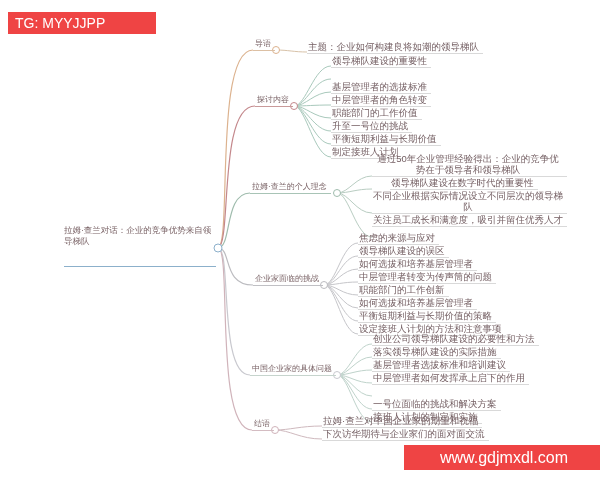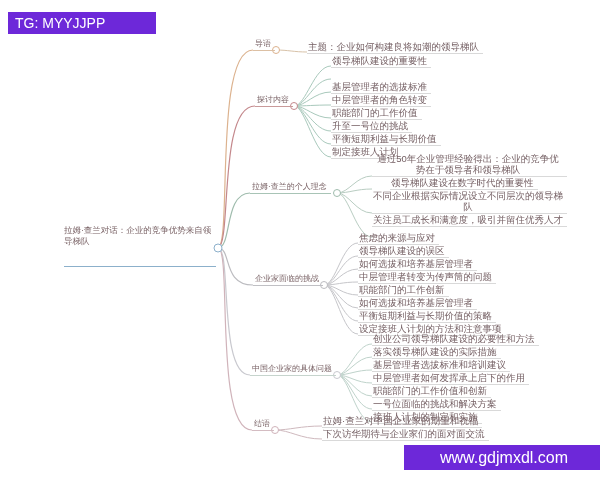--- a/index.html
+++ b/index.html
@@ -6,21 +6,21 @@
   #stage{position:relative;width:600px;height:480px;background:#ffffff;overflow:hidden;
          font-family:"Liberation Sans","DejaVu Sans",sans-serif;}
   #wires{position:absolute;left:0;top:0;width:600px;height:480px;}
   .root{position:absolute;left:64px;top:225px;width:152px;font-size:8.5px;line-height:10.5px;
         color:#7a6366;border-bottom:1.5px solid #8cb0cb;padding-bottom:20px;}
   .blabel{position:absolute;font-size:8px;line-height:10px;color:#7a6366;white-space:nowrap;
           padding:0 4px 1px 2px;border-bottom-width:1px;border-bottom-style:solid;}
   .leaf{position:absolute;font-size:9.5px;line-height:11px;color:#756064;white-space:nowrap;
         border-bottom:1px solid #d9d9d9;padding:0 4px 1px 1px;text-align:center;}
   .leaf.wrap{white-space:normal;width:190px;}
-  .wm{position:absolute;background:#6d28d9;color:#ffffff;display:flex;align-items:center;}
+  .wm{position:absolute;background:#ef4444;color:#ffffff;display:flex;align-items:center;}
   .wm-top{left:8px;top:12px;width:141px;height:22px;font-size:14px;padding-left:7px;}
   .wm-bottom{left:404px;top:445px;width:200px;height:25px;font-size:16px;justify-content:center;}
 </style>
 </head>
 <body>
 
 <div id="stage">
 
   <svg id="wires" viewBox="0 0 600 480">
 
@@ -112,21 +112,20 @@
   <div class="leaf" style="left:358px;top:271px">中层管理者转变为传声筒的问题</div>
   <div class="leaf" style="left:358px;top:284px">职能部门的工作创新</div>
   <div class="leaf" style="left:358px;top:297px">如何选拔和培养基层管理者</div>
   <div class="leaf" style="left:358px;top:310px">平衡短期利益与长期价值的策略</div>
   <div class="leaf" style="left:358px;top:323px">设定接班人计划的方法和注意事项</div>
 
   <div class="leaf" style="left:372px;top:333px">创业公司领导梯队建设的必要性和方法</div>
   <div class="leaf" style="left:372px;top:346px">落实领导梯队建设的实际措施</div>
   <div class="leaf" style="left:372px;top:359px">基层管理者选拔标准和培训建议</div>
   <div class="leaf" style="left:372px;top:372px">中层管理者如何发挥承上启下的作用</div>
-  <div class="leaf" style="left:372px;top:385px">职能部门的工作价值和创新</div>
   <div class="leaf" style="left:372px;top:398px">一号位面临的挑战和解决方案</div>
   <div class="leaf" style="left:372px;top:411px">接班人计划的制定和实施</div>
 
   <div class="leaf" style="left:322px;top:415px">拉姆·查兰对中国企业家的期望和祝福</div>
   <div class="leaf" style="left:322px;top:428px">下次访华期待与企业家们的面对面交流</div>
 
   <div class="wm wm-top">TG: MYYJJPP</div>
   <div class="wm wm-bottom">www.gdjmxdl.com</div>
 
 </div>

